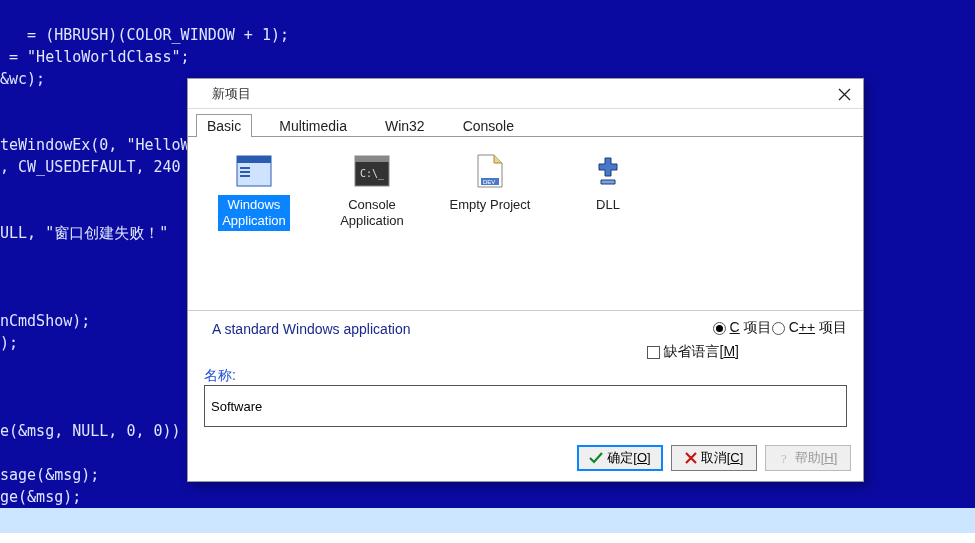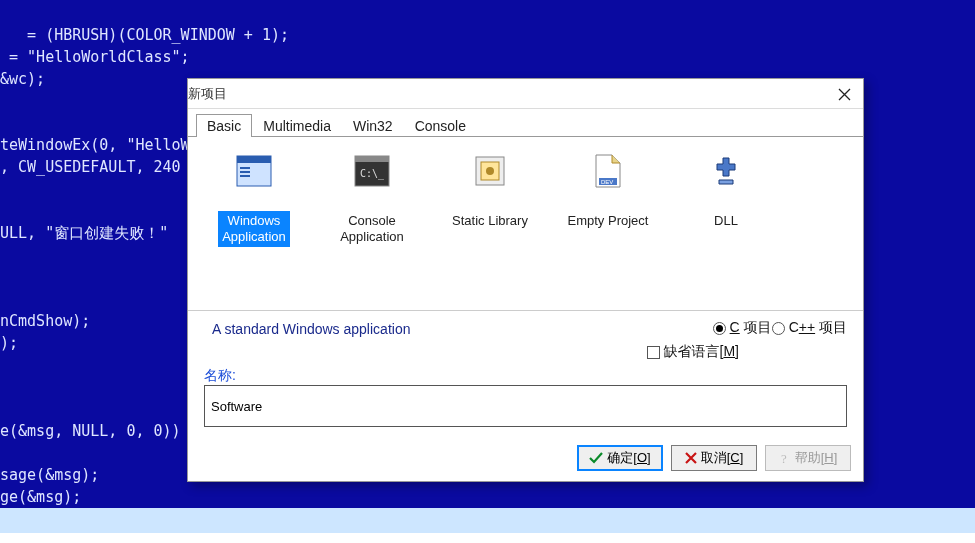--- a/index.html
+++ b/index.html
@@ -43,39 +43,39 @@
     border: 1px solid #999;
     box-shadow: 4px 4px 10px rgba(0,0,0,0.3);
     display: flex;
     flex-direction: column;
   }
   .title-bar {
     height: 30px;
     border-bottom: 1px solid #dcdcdc;
     display: flex;
     align-items: center;
-    padding-left: 0;
+    padding-left: 24px;
     font-size: 13px;
     color: #333;
     position: relative;
   }
   .close-x {
     position: absolute;
     right: 8px; top: 4px;
     width: 22px; height: 22px;
     display: flex;
     align-items: center; justify-content: center;
     cursor: pointer;
   }
   .tab-row {
     display: flex;
     align-items: flex-end;
     padding: 4px 8px 0 8px;
     border-bottom: 1px solid #999;
-    gap: 0;
+    gap: 16px;
   }
   .tab {
     padding: 3px 10px;
     font-size: 14px;
     color: #222;
     border: 1px solid transparent;
     border-bottom: none;
     position: relative;
     top: 1px;
     cursor: pointer;
@@ -97,21 +97,21 @@
     flex-direction: column;
     align-items: center;
     padding-top: 4px;
     cursor: pointer;
   }
   .tmpl .iconbox {
     width: 40px; height: 40px;
     display:flex;align-items:center;justify-content:center;
   }
   .tmpl .label {
-    margin-top: 20px;
+    margin-top: 4px;
     font-size: 13px;
     color:#222;
     text-align:center;
     padding: 2px 4px;
     white-space: pre-line;
     line-height: 16px;
   }
   .tmpl.selected .label {
     background:#0a84ff;
     color:#fff;
@@ -239,30 +239,20 @@
     <div class="tmpl">
       <div class="iconbox">
         <svg width="36" height="32" viewBox="0 0 36 32">
             <rect x="1" y="1" width="34" height="30" fill="#333" stroke="#888"></rect>
             <rect x="1" y="1" width="34" height="6" fill="#888"></rect>
             <text x="6" y="22" font-family="monospace" font-size="10" fill="#ddd">C:\_</text>
           </svg>
       </div>
       <div class="label">Console
 Application</div>
-    </div>
-    <div class="tmpl">
-      <div class="iconbox">
-        <svg width="34" height="34" viewBox="0 0 34 34">
-            <rect x="3" y="3" width="28" height="28" fill="#eee" stroke="#888"></rect>
-            <rect x="8" y="8" width="18" height="18" fill="#ffe59a" stroke="#b08a2a"></rect>
-            <circle cx="17" cy="17" r="4" fill="#b08a2a"></circle>
-          </svg>
-      </div>
-      <div class="label">Static Library</div>
     </div>
     <div class="tmpl">
       <div class="iconbox">
         <svg width="30" height="36" viewBox="0 0 30 36">
             <path d="M3 2h16l8 8v24H3z" fill="#fff" stroke="#888"></path>
             <path d="M19 2v8h8" fill="#e8d48a" stroke="#b08a2a"></path>
             <rect x="6" y="25" width="18" height="7" fill="#4a78c8"></rect>
             <text x="8" y="31" font-size="6" fill="#fff" font-family="sans-serif">DEV</text>
           </svg>
       </div>

